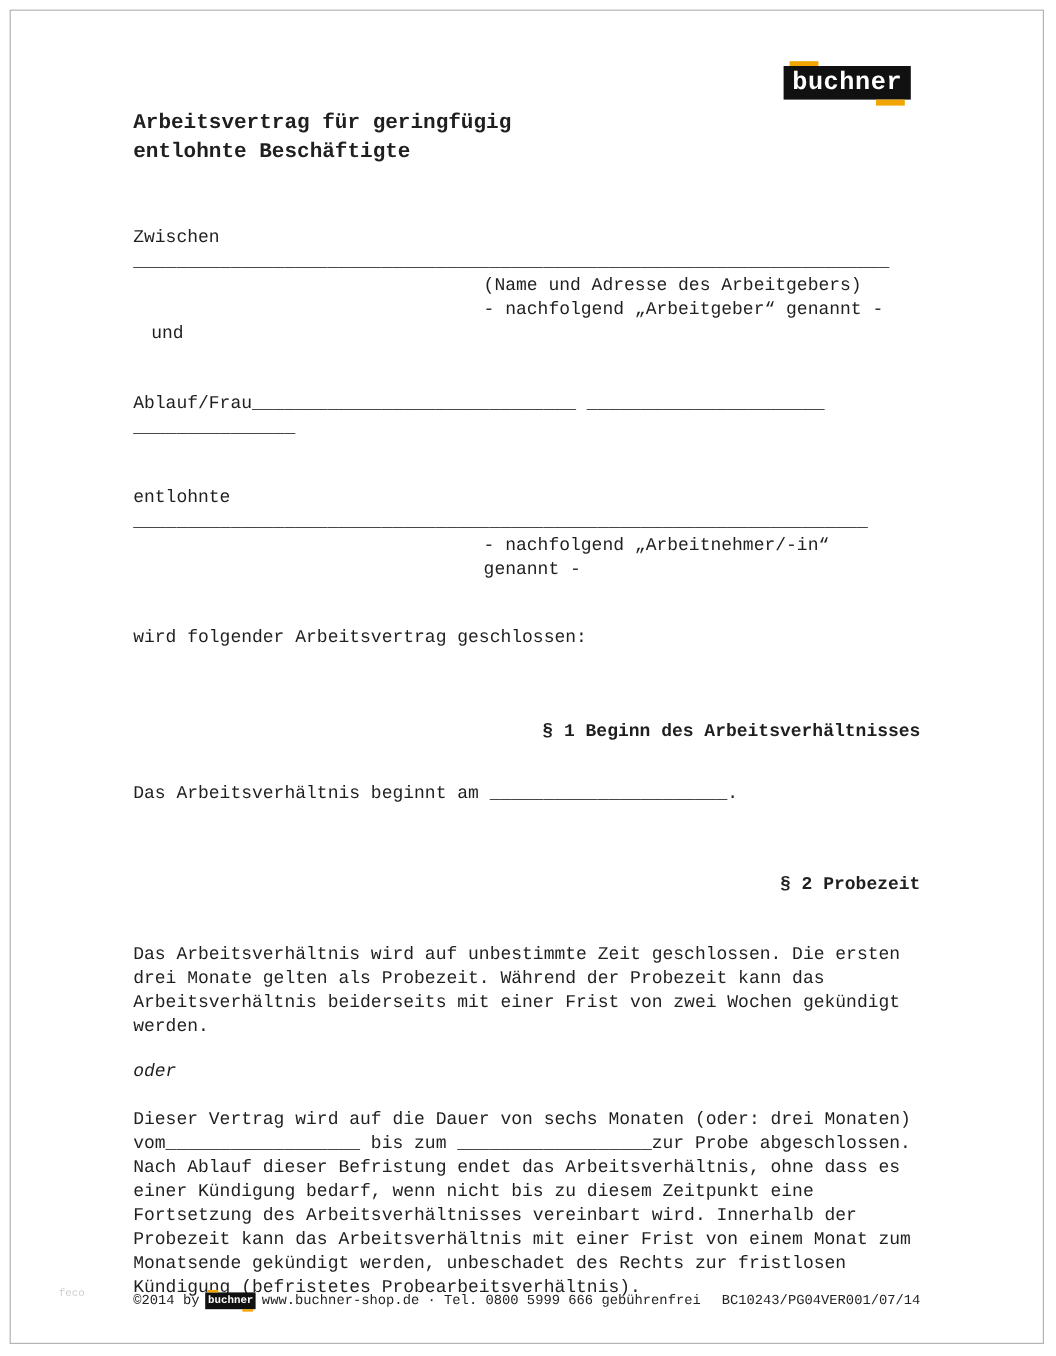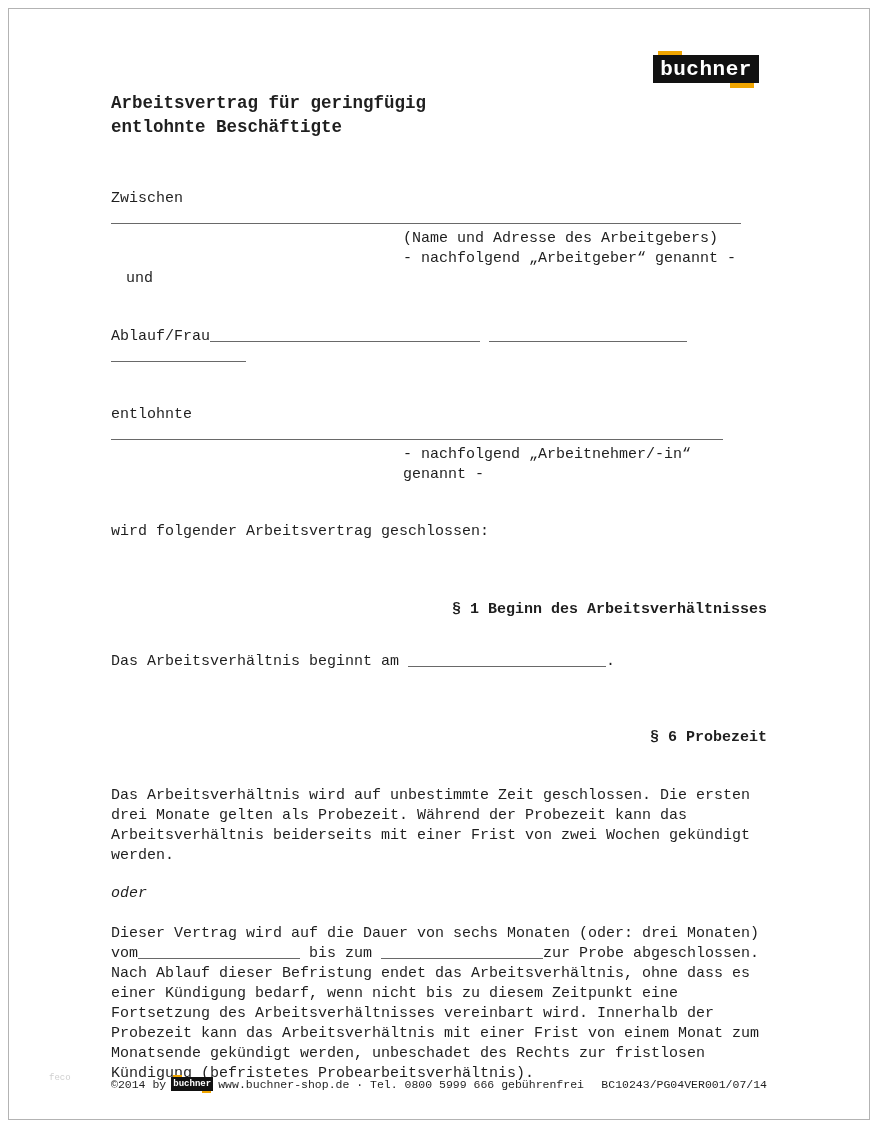--- a/index.html
+++ b/index.html
@@ -142,21 +142,21 @@
     <div class="line-herrnfrau">Ablauf/Frau______________________________ ______________________ _______________</div>
 
     <div class="line-wohnhaft">entlohnte  ____________________________________________________________________</div>
     <div class="hint-wrap">- nachfolgend „Arbeitnehmer/-in“ genannt -</div>
 
     <div class="line-closing">wird folgender Arbeitsvertrag geschlossen:</div>
 
     <div class="sec-heading">§ 1 Beginn des Arbeitsverhältnisses</div>
     <div class="sec1-body">Das Arbeitsverhältnis beginnt am ______________________.</div>
 
-    <div class="sec-heading sec2-head">§ 6 Probezeit</div>
+    <div class="sec-heading sec2-head">§ 2 Probezeit</div>
     <div class="sec2-para1">Das Arbeitsverhältnis wird auf unbestimmte Zeit geschlossen. Die ersten drei Monate gelten als Probezeit. Während der Probezeit kann das Arbeitsverhältnis beiderseits mit einer Frist von zwei Wochen gekündigt werden.</div>
     <div class="oder">oder</div>
     <div class="sec2-para2">Dieser Vertrag wird auf die Dauer von sechs Monaten (oder: drei Monaten)
 vom__________________ bis zum __________________zur Probe abgeschlossen. Nach Ablauf dieser Befristung endet das Arbeitsverhältnis, ohne dass es einer Kündigung bedarf, wenn nicht bis zu diesem Zeitpunkt eine Fortsetzung des Arbeitsverhältnisses vereinbart wird. Innerhalb der Probezeit kann das Arbeitsverhältnis mit einer Frist von einem Monat zum Monatsende gekündigt werden, unbeschadet des Rechts zur fristlosen Kündigung (befristetes Probearbeitsverhältnis).</div>
 
   </div>
 
   <div class="footer-watermark">feco</div>
 
   <div class="footer">

